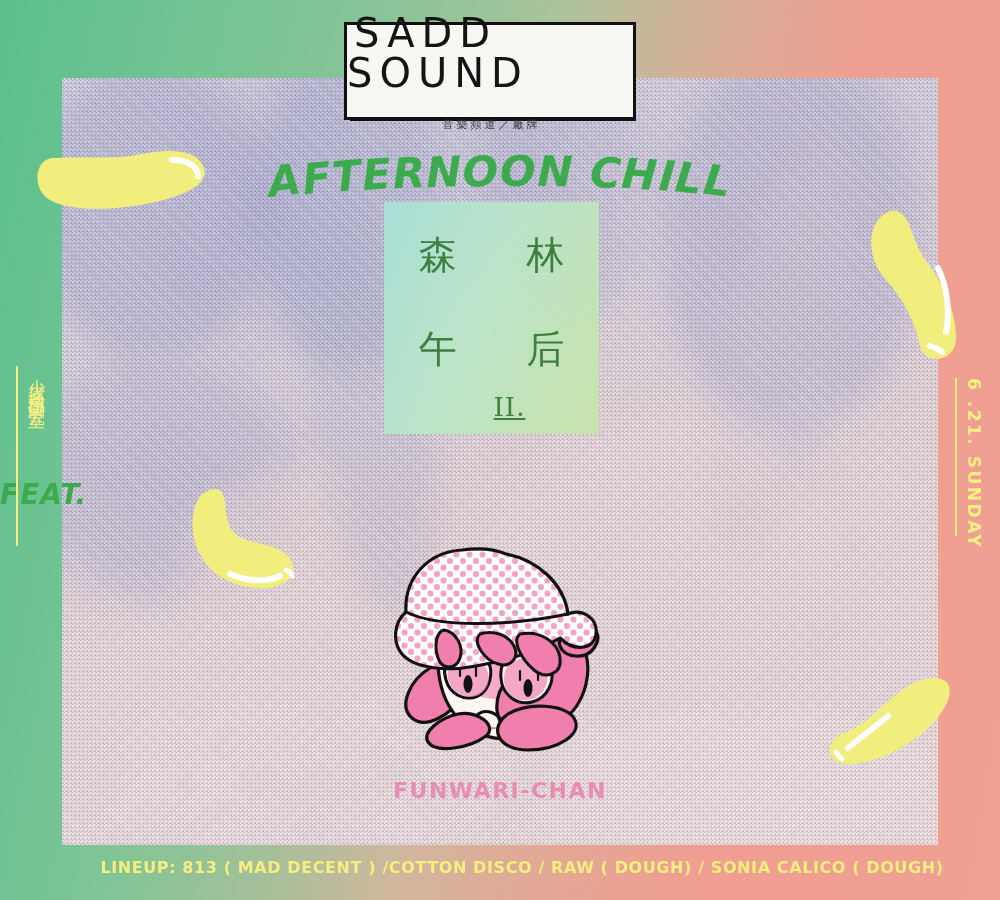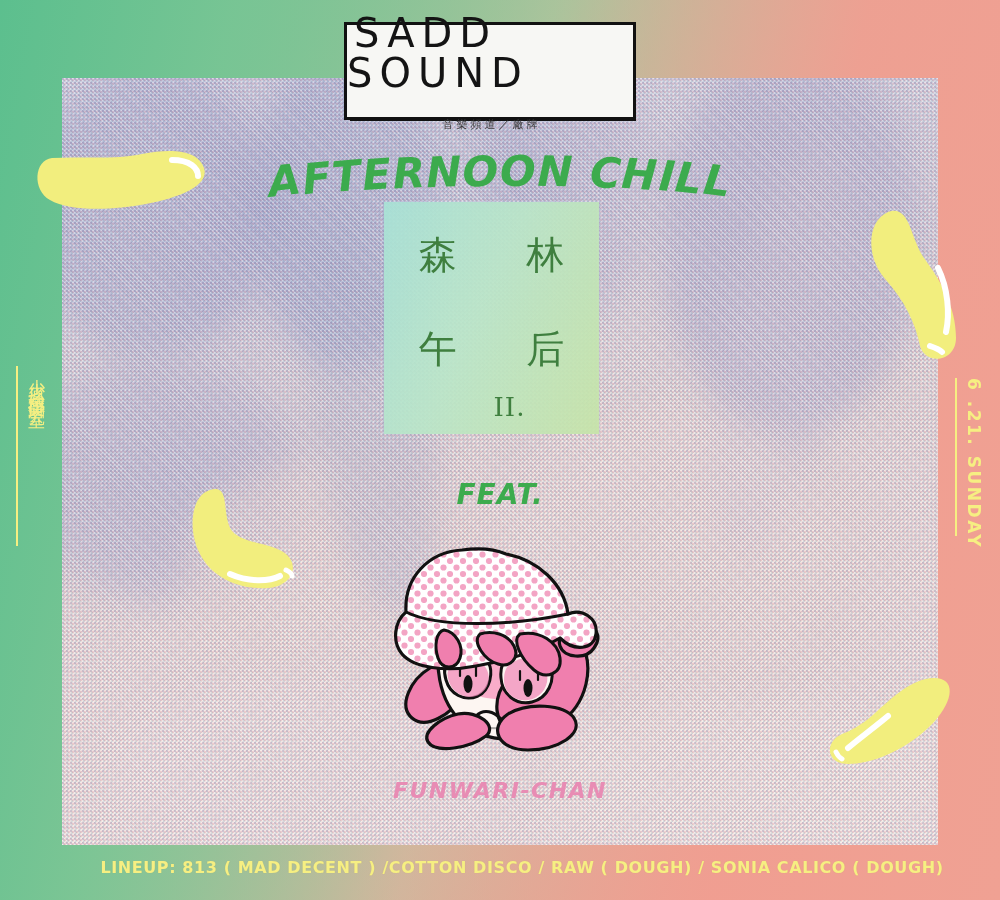--- a/index.html
+++ b/index.html
@@ -161,48 +161,47 @@
     top: 190px;
     left: 0;
     width: 215px;
     text-align: center;
     color: #3f7f3f;
     font-family: "DejaVu Serif", serif;
     font-size: 26px;
     letter-spacing: 1px;
     padding-left: 36px;
     box-sizing: border-box;
+    text-decoration: underline;
   }
 
   
   .feat {
     position: absolute;
     left: 0;
     top: 478px;
     width: 1000px;
-    text-align: center;
     font-family: "DejaVu Sans", sans-serif;
     font-size: 28px;
     font-weight: 700;
     font-style: italic;
     letter-spacing: 1px;
     color: #3cab4d;
   }
 
   
   .artist {
     position: absolute;
     left: 0;
     top: 776px;
     width: 1000px;
     text-align: center;
     font-family: "DejaVu Sans", sans-serif;
     font-size: 22px;
     font-weight: 700;
-    font-style: italic;
     letter-spacing: 1.5px;
     color: #e88cb4;
     line-height: 1.35;
   }
 
   
   .lineup {
     position: absolute;
     left: 0;
     top: 858px;

